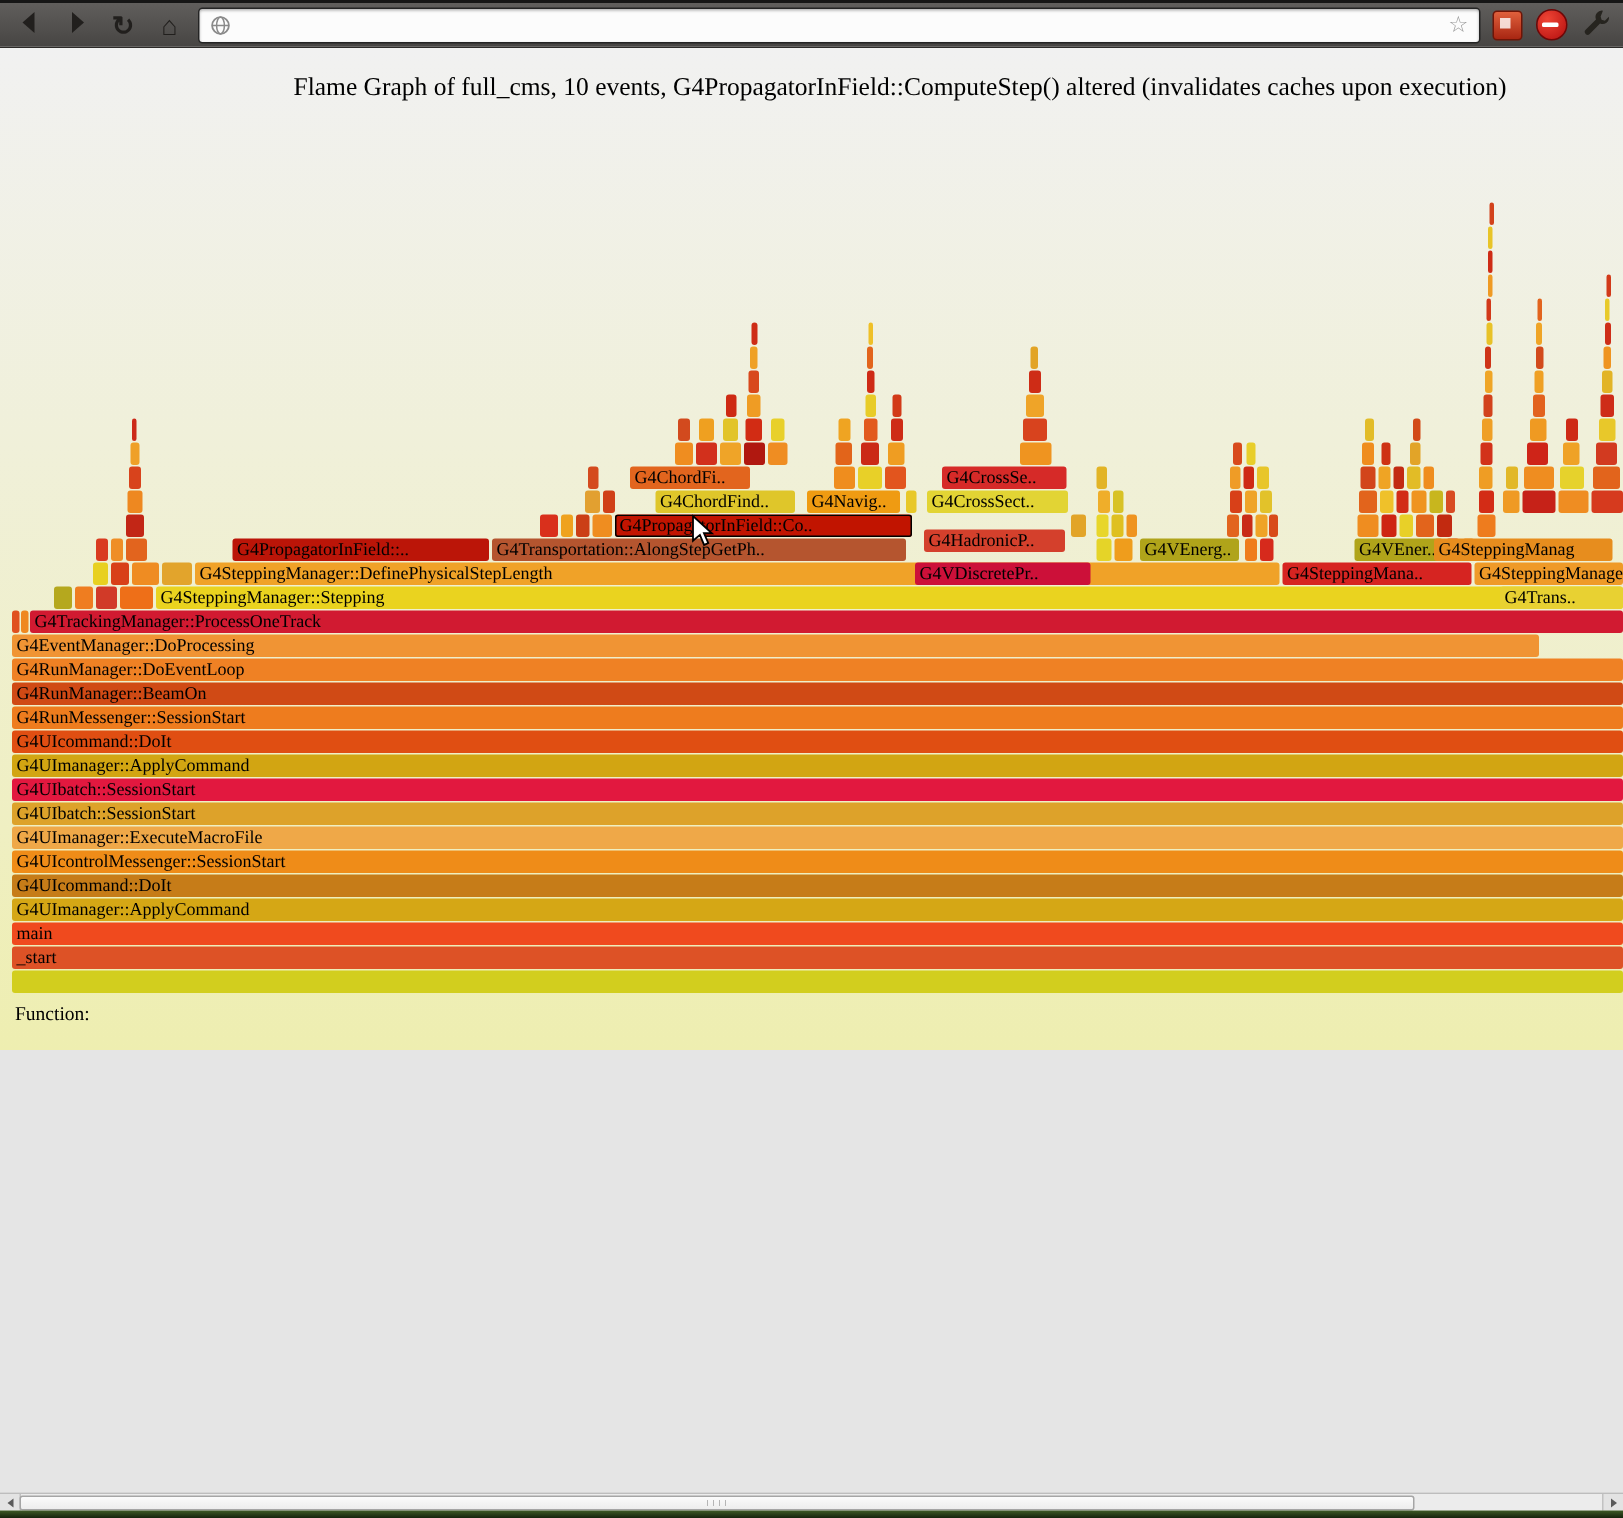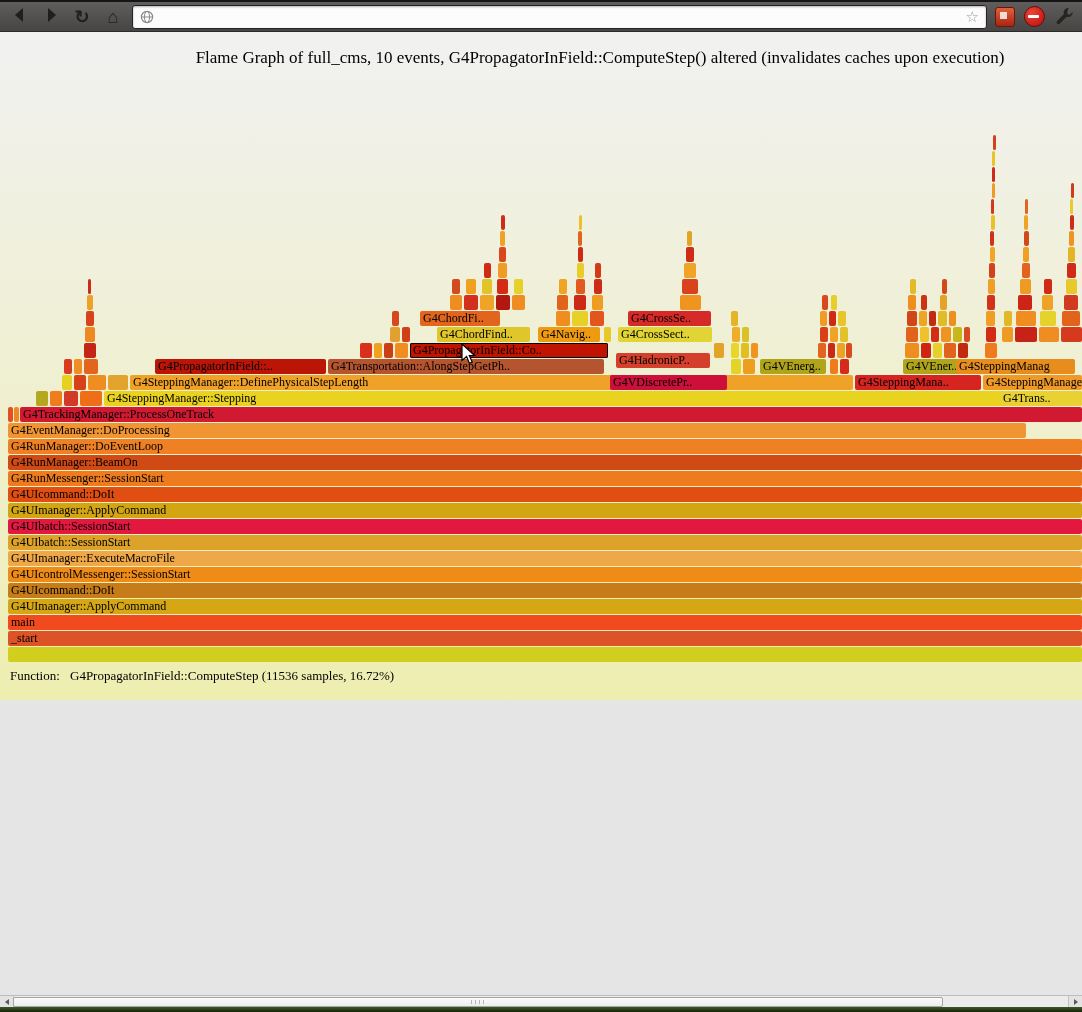--- a/index.html
+++ b/index.html
@@ -281,21 +281,20 @@
           <div class="frame" style="left: 991px; top: 167px; width: 3px; height: 15px; background: rgb(210, 57, 26);"></div>
           <div class="frame" style="left: 1025px; top: 167px; width: 3px; height: 15px; background: rgb(226, 100, 30);"></div>
           <div class="frame" style="left: 1070px; top: 167px; width: 3px; height: 15px; background: rgb(232, 202, 42);"></div>
           <div class="frame" style="left: 992px; top: 151px; width: 3px; height: 15px; background: rgb(239, 154, 36);"></div>
           <div class="frame" style="left: 1071px; top: 151px; width: 2px; height: 15px; background: rgb(210, 58, 26);"></div>
           <div class="frame" style="left: 992px; top: 135px; width: 2px; height: 15px; background: rgb(206, 44, 22);"></div>
           <div class="frame" style="left: 992px; top: 119px; width: 2px; height: 15px; background: rgb(232, 196, 40);"></div>
           <div class="frame" style="left: 993px; top: 103px; width: 2px; height: 15px; background: rgb(210, 66, 28);"></div>
         </div>
       <div class="fg-func-label">Function:</div>
-      <div class="fg-func-value">G4PropagatorInField::ComputeStep (11536 samples, 16.72%)</div>
       <svg class="cursor" width="16" height="22" viewBox="0 0 16 22">
         <path d="M1 1 L1 17.5 L5.6 13.6 L8.4 20.3 L11.2 19.1 L8.3 12.5 L13.6 12.5 Z" fill="#fff" stroke="#000" stroke-width="1.2"></path>
       </svg>
     </div>
   </div>
 
   <div class="hscroll">
     <span class="sbtn left">
         <span class="tri-l"></span>
       </span>

